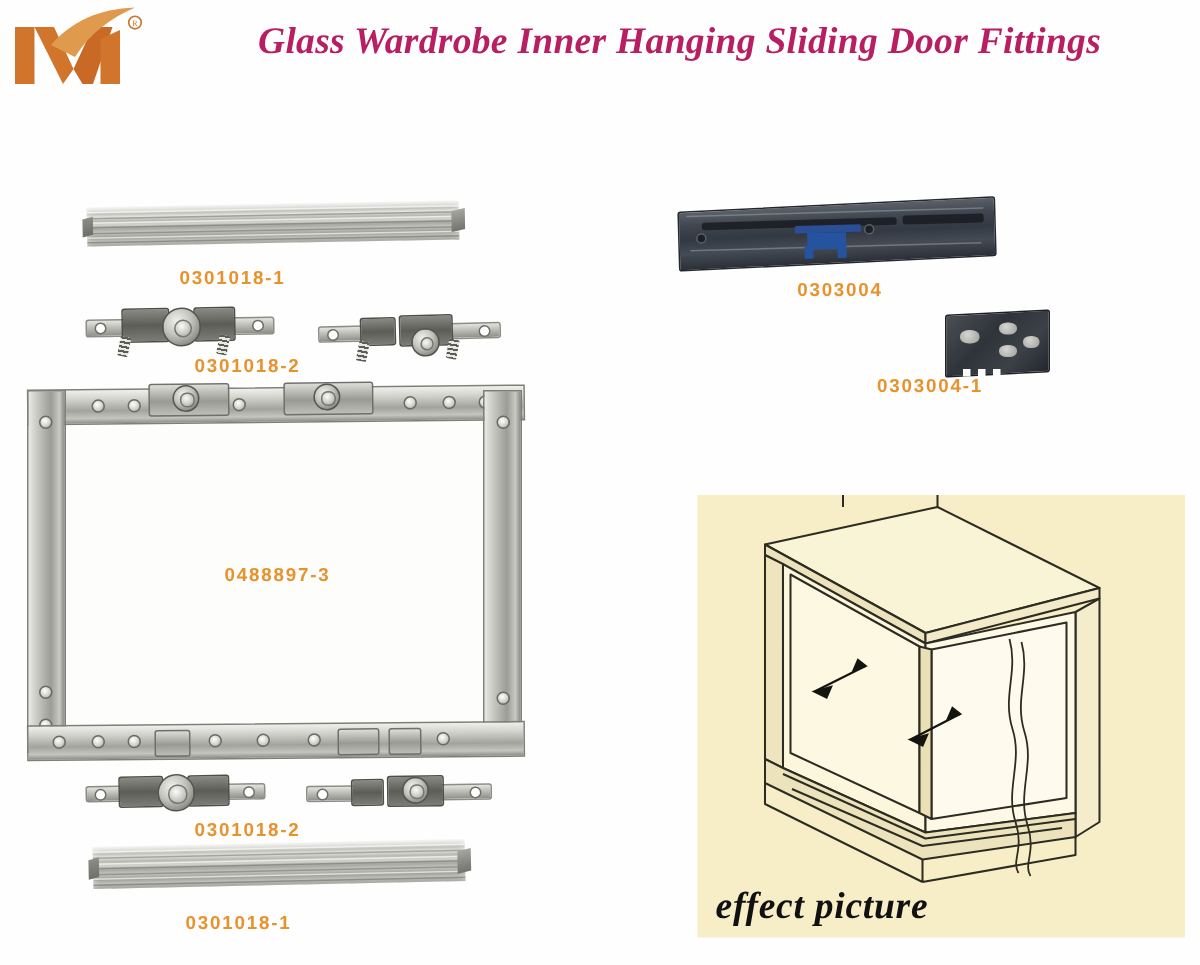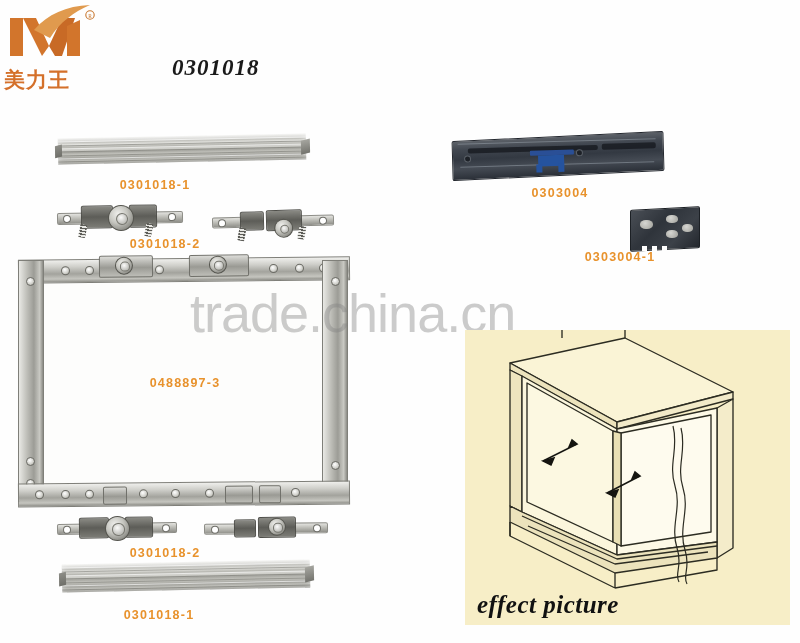--- a/index.html
+++ b/index.html
@@ -125,25 +125,24 @@
   <div class="logo-box">
     <svg class="logo-m" viewBox="0 0 98 62">
       <path d="M6 52 L6 14 L19 14 L19 52 Z" fill="#d2752c"></path>
       <path d="M19 14 L32 14 L45 42 L38 52 Z" fill="#d2752c"></path>
       <path d="M45 42 L58 14 L71 14 L58 52 L51 52 Z" fill="#c86a26"></path>
       <path d="M63 22 L63 52 L76 52 L76 16 Z" fill="#d2752c"></path>
       <path d="M30 26 C44 10 62 2 86 1 C70 8 56 18 46 34 Z" fill="#e09a4e"></path>
       <circle cx="86" cy="11" r="4.2" fill="none" stroke="#c8772f" stroke-width="1.1"></circle>
       <text x="86" y="13.6" font-size="5.4" fill="#c8772f" text-anchor="middle" font-family="Liberation Serif, serif">R</text>
     </svg>
-    <div class="logo-cn">美力王</div>
-  </div>
-
-
-  <div class="subtitle">0301018</div>
+  </div>
+
+
+  <div class="title">Glass Wardrobe Inner Hanging Sliding Door Fittings</div>
 
   <div class="track" style="left:58px;top:136px;width:248px;height:26px;transform:rotate(-1.1deg);">
     <div class="body"></div>
     <div class="hl" style="top:3px;"></div>
     <div class="ln" style="top:7px;"></div>
     <div class="hl" style="top:10px;"></div>
     <div class="ln" style="top:13px;"></div>
     <div class="ln" style="top:17px;"></div>
     <div class="hl" style="top:20px;"></div>
     <div class="ln" style="top:23px;"></div>
@@ -247,21 +246,20 @@
       <div class="fhole" style="left:186px;top:6px;"></div>
       <div class="fhole" style="left:272px;top:6px;"></div>
       <div class="fclip" style="left:84px;top:3px;width:22px;height:16px;"></div>
       <div class="fclip" style="left:206px;top:3px;width:26px;height:16px;"></div>
       <div class="fclip" style="left:240px;top:3px;width:20px;height:16px;"></div>
     </div>
 
     <div class="plabel" style="left:112px;top:118px;width:110px;">0488897-3</div>
   </div>
 
-  <div class="watermark">trade.china.cn</div>
 
   <div class="roller" style="left:57px;top:512px;width:120px;height:32px;transform:rotate(-1deg);">
     <div class="rplate" style="left:0;width:32px;">
       <div class="rhole" style="left:5px;"></div>
     </div>
     <div class="rplate" style="right:0;width:34px;">
       <div class="rhole" style="right:6px;"></div>
     </div>
     <div class="rblock" style="left:22px;width:28px;"></div>
     <div class="rblock" style="left:68px;width:26px;"></div>

